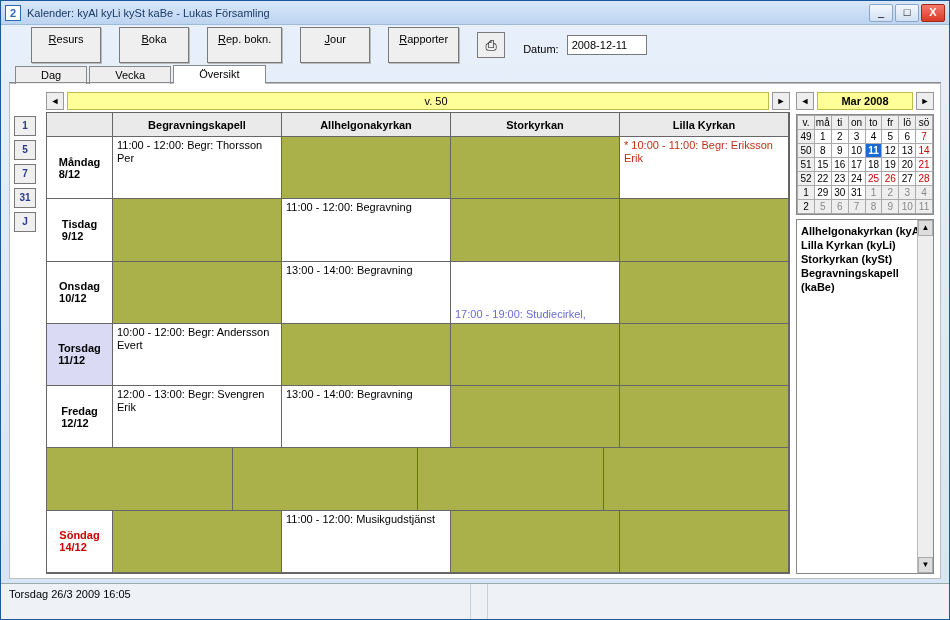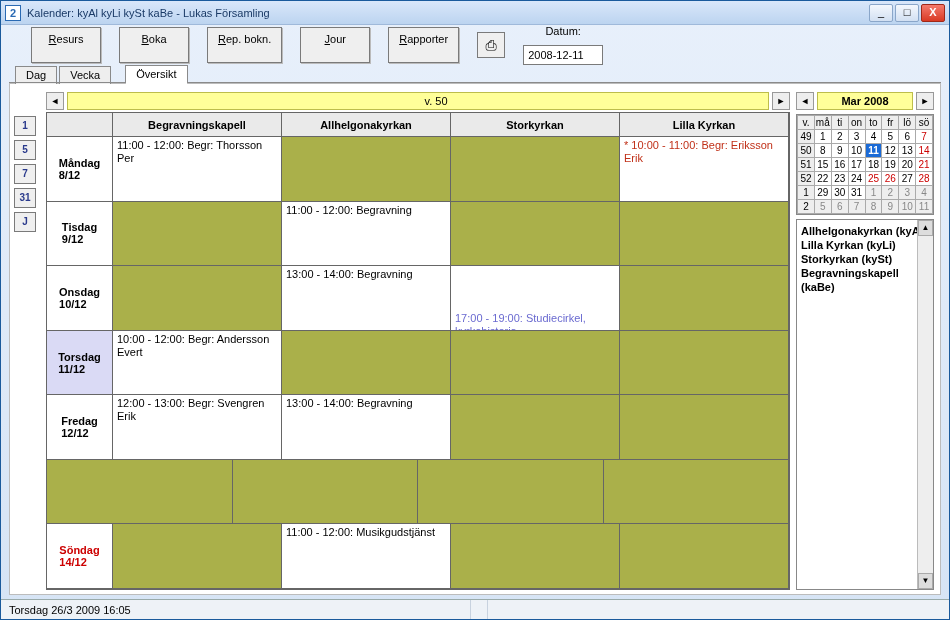--- a/index.html
+++ b/index.html
@@ -8,25 +8,25 @@
   .titlebar { height:24px; background:linear-gradient(#d9e7fa,#bcd4f0); display:flex; align-items:center; padding:0 4px; border-bottom:1px solid #9fb9da; }
   .titlebar .icon { width:16px; height:16px; background:#fff; border:1px solid #2a6ab3; color:#2a6ab3; font-weight:bold; text-align:center; line-height:14px; margin-right:6px; }
   .titlebar .title { flex:1; color:#1a3a66; }
   .winbtns { display:flex; gap:2px; }
   .winbtn { width:24px; height:18px; border:1px solid #8aa6c9; background:linear-gradient(#f4f8fd,#d2e0f2); text-align:center; line-height:14px; font-size:11px; border-radius:2px; }
   .winbtn.close { background:linear-gradient(#f47a6c,#d93a24); color:#fff; border-color:#a02818; font-weight:bold; }
   .toolbar { height:36px; display:flex; align-items:center; gap:18px; padding:4px 12px 0 30px; }
   .btn { min-width:70px; height:36px; border:1px solid #7a7a7a; background:#efefef; text-align:center; line-height:22px; padding:0 10px; box-shadow:1px 1px 0 #bbb; }
   .btn u { text-decoration:underline; }
   .iconbtn { width:28px; height:26px; border:1px solid #7a7a7a; background:#efefef; display:flex; align-items:center; justify-content:center; font-size:14px; }
-  .datum { display:flex; align-items:center; gap:8px;flex-direction:column; }
+  .datum { display:flex; align-items:flex-end; gap:8px; }
   .datum input { height:20px; border:1px solid #7a7a7a; padding:0 4px; width:80px; font-family:inherit; font-size:11px; }
   .tabsrow { display:flex; align-items:flex-end; height:22px; padding-left:14px; gap:0; position:relative; }
-  .tab { padding:2px 10px 3px; border:1px solid #8a8a8a; border-bottom:none; background:#eee; position:relative; bottom:-1px; margin-right:2px; }
-  .tab.active { background:#fff; border-bottom:1px solid #fff; z-index:2;margin-left:12px; }
+  .tab { padding:2px 25px 3px; border:1px solid #8a8a8a; border-bottom:none; background:#eee; position:relative; bottom:-1px; margin-right:2px; }
+  .tab.active { background:#fff; border-bottom:1px solid #fff; z-index:2; }
   .tabline { position:absolute; left:8px; right:8px; bottom:0; height:1px; background:#8a8a8a; }
   .content { flex:1; background:#fff; margin:0 8px 4px 8px; border:1px solid #bcbcbc; display:flex; padding:8px 6px 4px 4px; gap:6px; overflow:hidden; }
   .sidebar { width:26px; display:flex; flex-direction:column; gap:4px; padding-top:24px; }
   .sidebtn { width:22px; height:20px; border:1px solid #7a7a7a; background:#efefef; text-align:center; line-height:18px; font-size:10px; font-weight:bold; color:#2a3a8c; }
   .main { flex:1; display:flex; flex-direction:column; }
   .weekbar { display:flex; align-items:stretch; height:18px; margin-bottom:2px; }
   .navlr { width:18px; border:1px solid #999; background:#eee; text-align:center; line-height:16px; font-size:9px; }
   .weeklabel { flex:1; background:#ffff99; border:1px solid #bdbd4b; text-align:center; line-height:16px; margin:0 3px;padding-left:36px; }
   .grid { flex:1; border:1px solid #666; display:flex; flex-direction:column; }
   .grow { display:flex; flex:1; min-height:0; }
@@ -53,21 +53,21 @@
   .cal th { background:#eee; font-weight:normal; }
   .cal td.wk { background:#eee; }
   .cal td.red { color:#c00;}
   .cal td.today { background:#1a6ad6; color:#fff; font-weight:bold; }
   .cal td.dim { color:#888; background:#eee; }
   .reslist { flex:1; border:1px solid #888; background:#fff; padding:4px; font-size:11px; line-height:14px; overflow:auto; position:relative; }
   .reslist b { font-weight:bold; }
   .vscroll { position:absolute; right:0; top:0; bottom:0; width:16px; background:#eee; border-left:1px solid #bbb; }
   .vscroll .arr { height:16px; text-align:center; line-height:14px; font-size:8px; background:#ddd; border:1px solid #aaa; }
   .vscroll .arr.bot { position:absolute; bottom:0; left:0; right:0; }
-  .status { height:20px; border-top:1px solid #9aa; background:#eef2f7; display:flex; align-items:center; }
+  .status { height:36px; border-top:1px solid #9aa; background:#eef2f7; display:flex; align-items:center; }
   .status .cell { padding:0 8px; border-right:1px solid #c8d2df; height:100%; line-height:20px;}
   .status .cell.first { width:470px; }
 </style>
 </head>
 <body>
 
 <div class="window">
   <div class="titlebar">
     <div class="icon">2</div>
     <div class="title">Kalender: kyAl kyLi kySt kaBe  - Lukas Församling</div>

